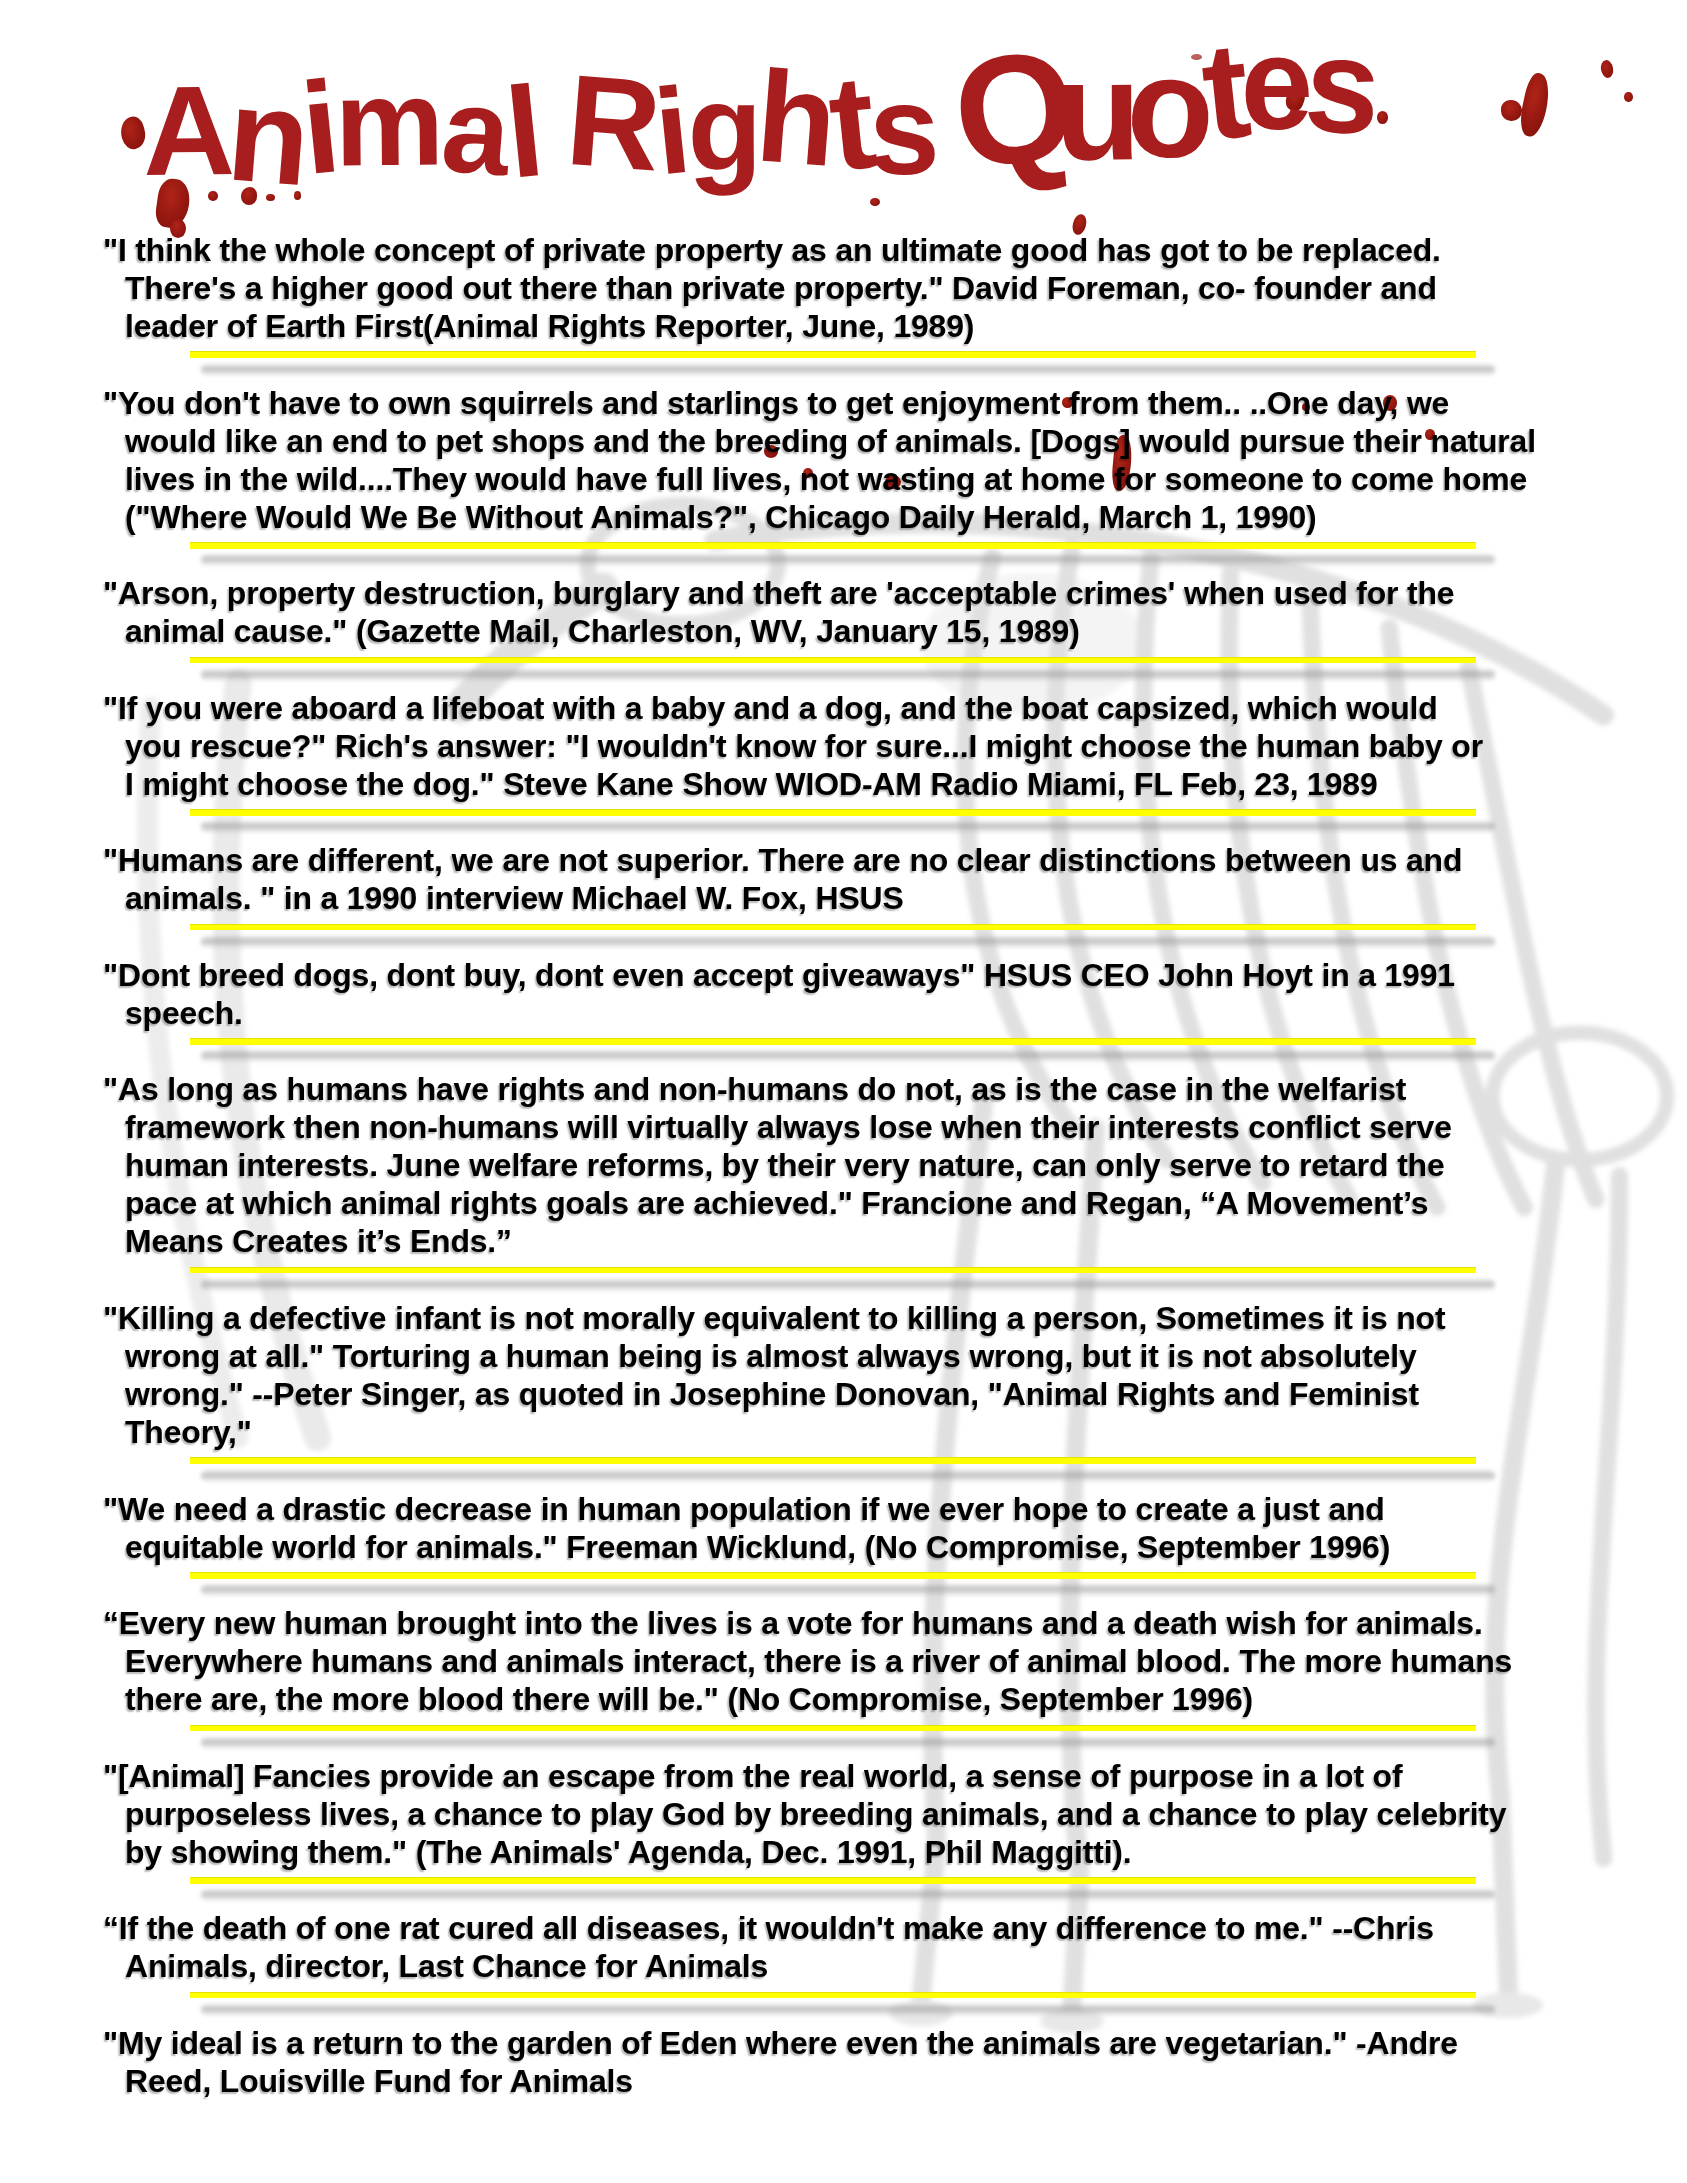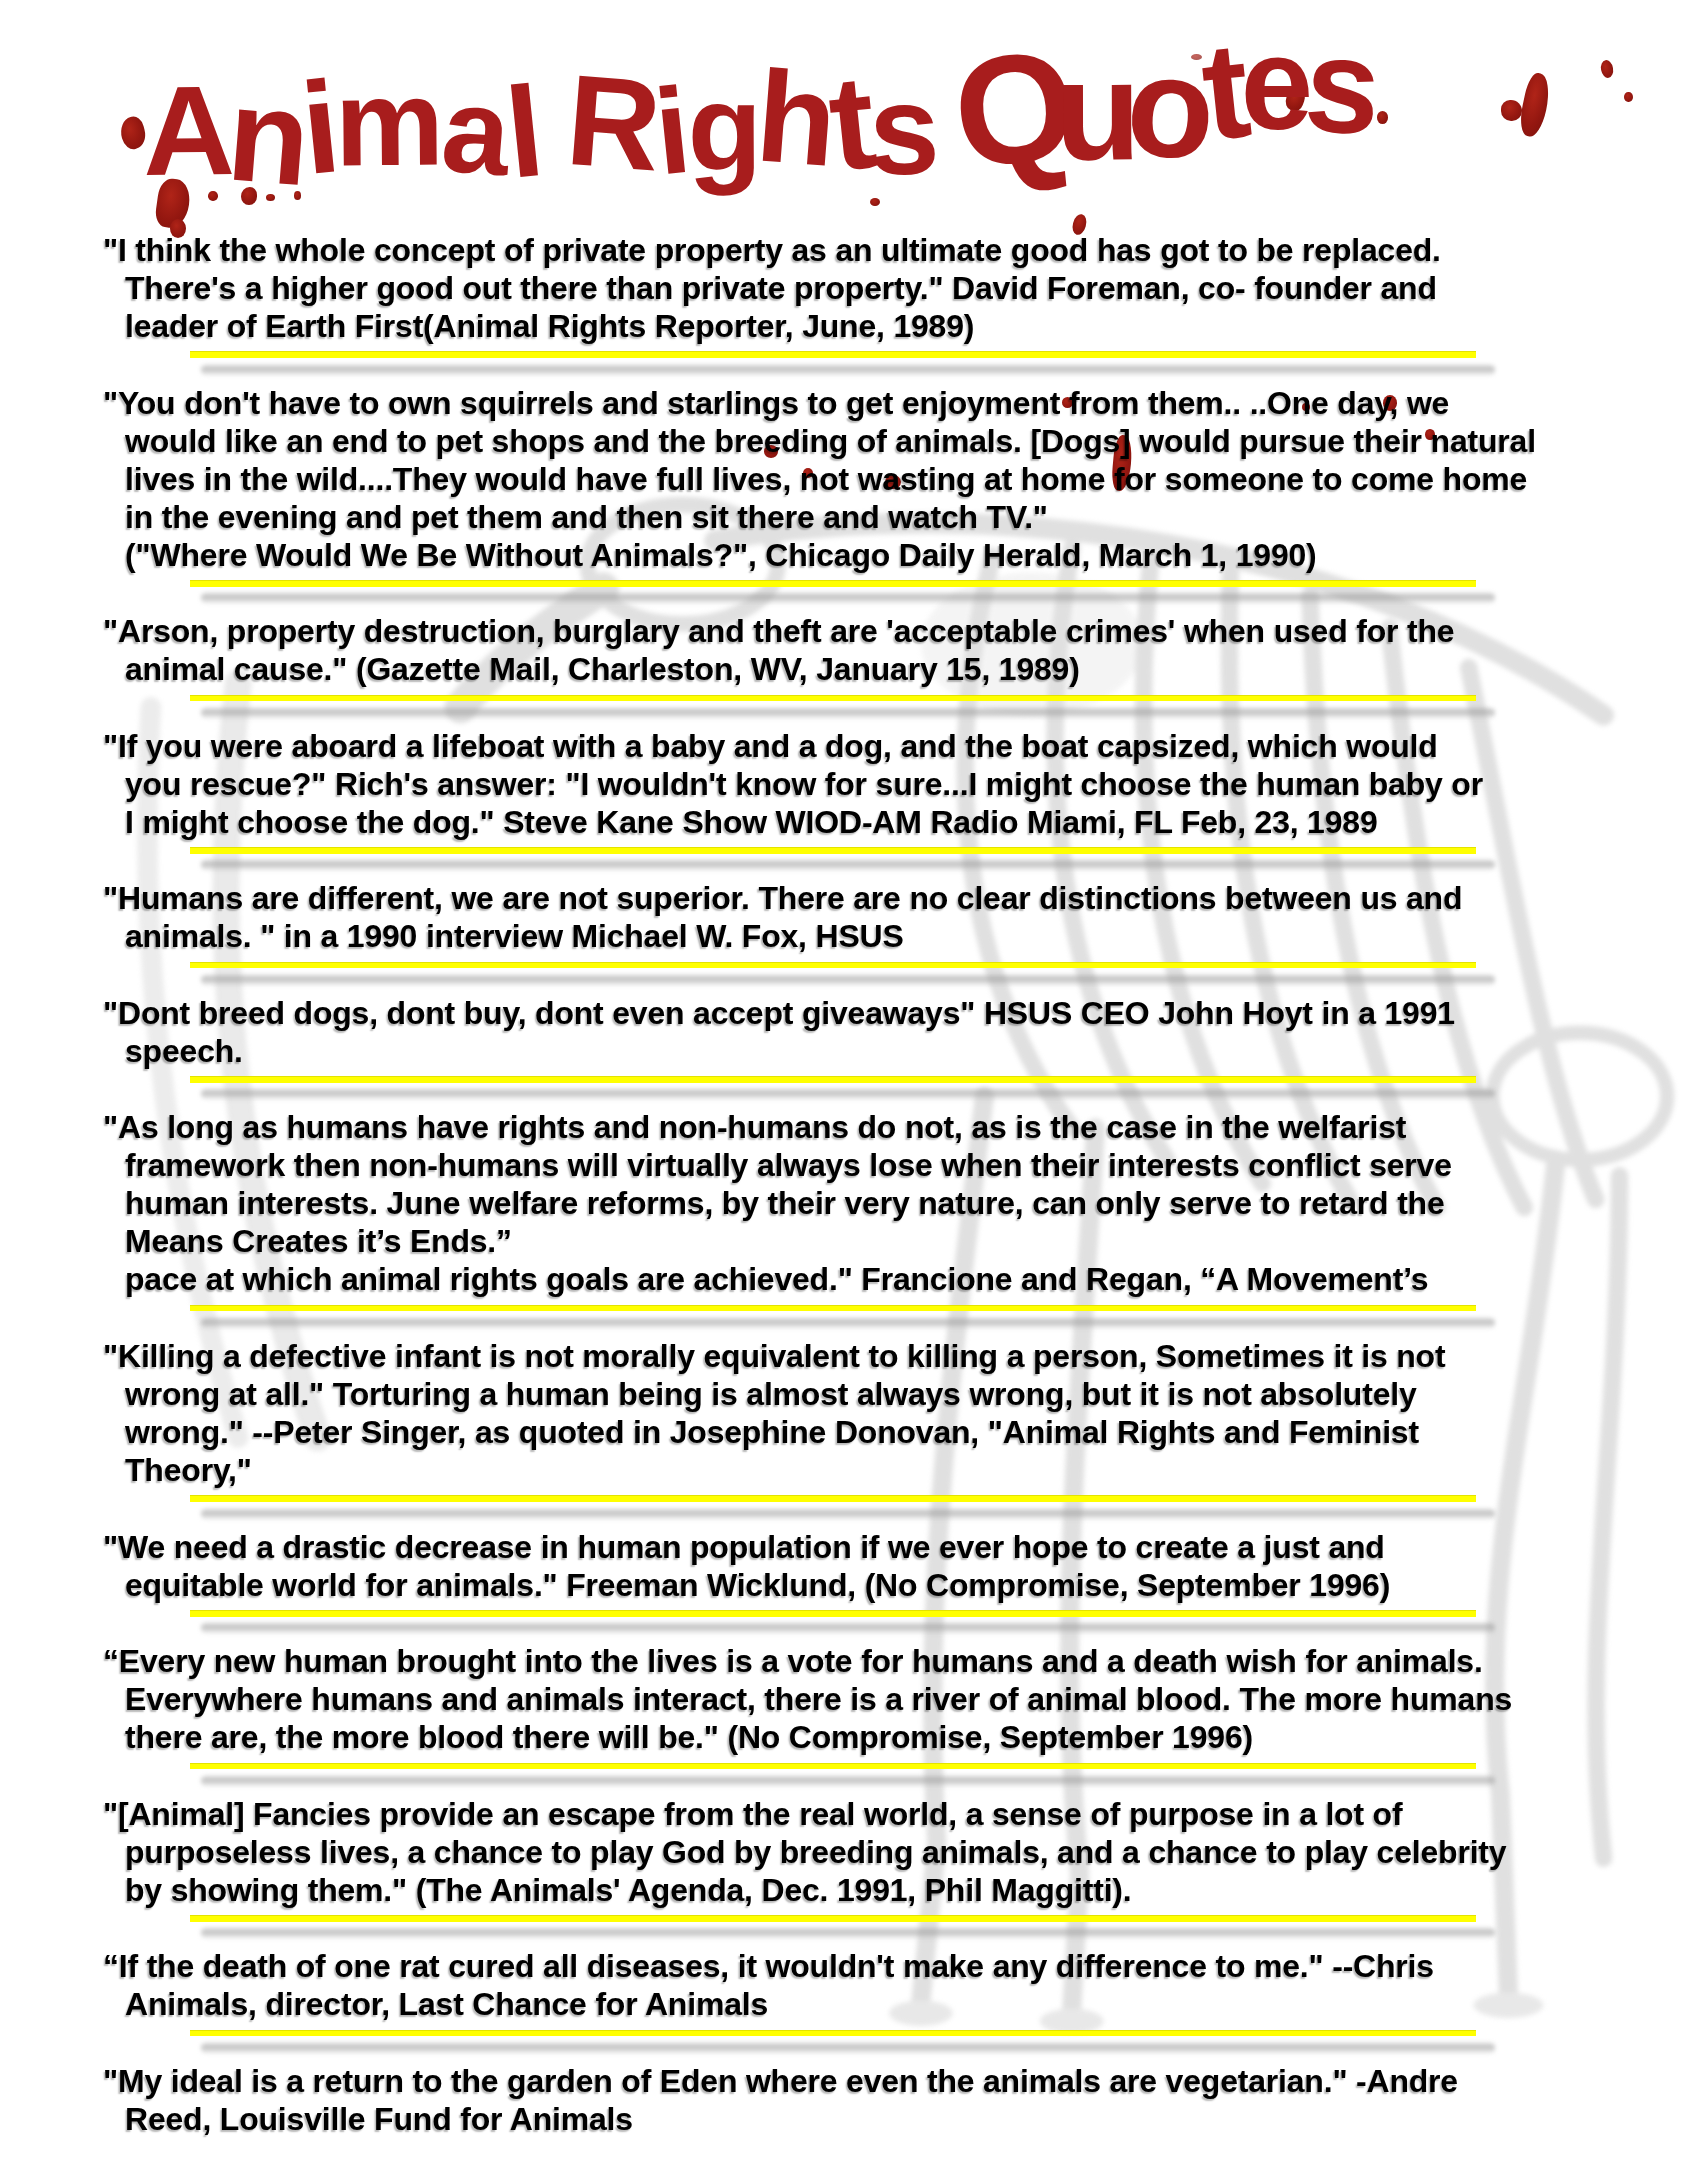--- a/index.html
+++ b/index.html
@@ -132,21 +132,20 @@
         <div class="quote-line cont">leader of Earth First(Animal Rights Reporter, June, 1989)</div>
       </div>
 <div class="divider">
         <div class="divider-line"></div>
         <div class="divider-shadow"></div>
       </div>
   <div class="quote-block">
         <div class="quote-line">"You don't have to own squirrels and starlings to get enjoyment from them.. ..One day, we</div>
         <div class="quote-line cont">would like an end to pet shops and the breeding of animals. [Dogs] would pursue their natural</div>
         <div class="quote-line cont">lives in the wild....They would have full lives, not wasting at home for someone to come home</div>
-        <div class="quote-line cont">in the evening and pet them and then sit there and watch TV."</div>
         <div class="quote-line cont">("Where Would We Be Without Animals?", Chicago Daily Herald, March 1, 1990)</div>
       </div>
 <div class="divider">
         <div class="divider-line"></div>
         <div class="divider-shadow"></div>
       </div>
   <div class="quote-block">
         <div class="quote-line">"Arson, property destruction, burglary and theft are 'acceptable crimes' when used for the</div>
         <div class="quote-line cont">animal cause." (Gazette Mail, Charleston, WV, January 15, 1989)</div>
       </div>
@@ -176,22 +175,22 @@
         <div class="quote-line cont">speech.</div>
       </div>
 <div class="divider">
         <div class="divider-line"></div>
         <div class="divider-shadow"></div>
       </div>
   <div class="quote-block">
         <div class="quote-line">"As long as humans have rights and non-humans do not, as is the case in the welfarist</div>
         <div class="quote-line cont">framework then non-humans will virtually always lose when their interests conflict serve</div>
         <div class="quote-line cont">human interests. June welfare reforms, by their very nature, can only serve to retard the</div>
+        <div class="quote-line cont">pace at which animal rights goals are achieved."  Francione and Regan, “A Movement’s</div>
         <div class="quote-line cont">Means Creates it’s Ends.”</div>
-        <div class="quote-line cont">pace at which animal rights goals are achieved."  Francione and Regan, “A Movement’s</div>
       </div>
 <div class="divider">
         <div class="divider-line"></div>
         <div class="divider-shadow"></div>
       </div>
   <div class="quote-block">
         <div class="quote-line">"Killing a defective infant is not morally equivalent to killing a person, Sometimes it is not</div>
         <div class="quote-line cont">wrong at all."  Torturing a human being is almost always wrong, but it is not absolutely</div>
         <div class="quote-line cont">wrong." --Peter Singer, as quoted in Josephine Donovan, "Animal Rights and Feminist</div>
         <div class="quote-line cont">Theory,"</div>

